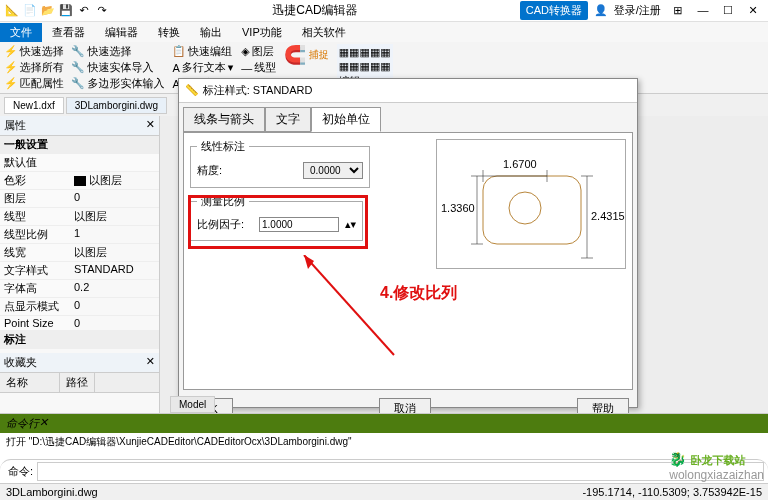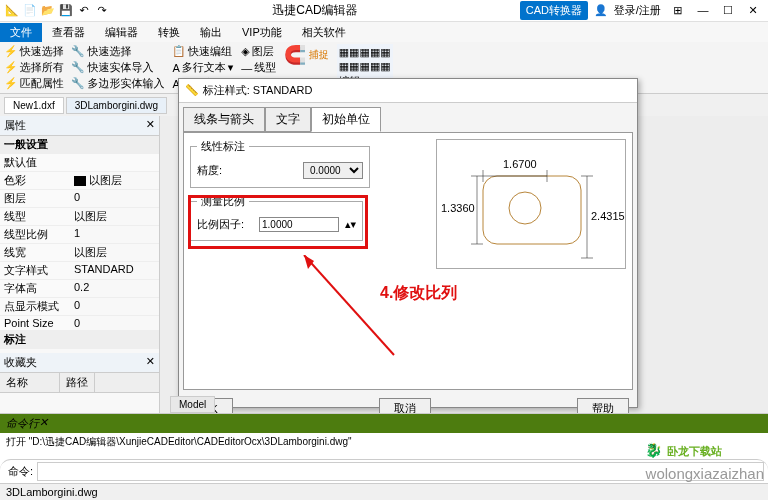--- a/index.html
+++ b/index.html
@@ -50,21 +50,21 @@
 .frow label { width: 100px; }
 .frow input, .frow select { border: 1px solid #888; padding: 1px 2px; font-size: 10px; }
 .redbox { position: absolute; left: 4px; top: 62px; width: 180px; height: 54px; border: 3px solid #e01010; }
 .annot { position: absolute; left: 196px; top: 150px; color: #e01010; font-size: 16px; font-weight: bold; }
 .arrow { position: absolute; left: 110px; top: 122px; width: 120px; height: 120px; pointer-events: none; }
 .preview { position: absolute; right: 6px; top: 6px; width: 190px; height: 130px; border: 1px solid #aaa; background: #fff; }
 .dlg-btns { display: flex; justify-content: space-between; gap: 6px; padding: 4px 8px; }
 .dlg-btns button { padding: 2px 14px; border: 1px solid #888; background: #f0f0f0; font-size: 11px; }
 .watermark { position: absolute; right: 4px; bottom: 18px; text-align: left; }
 .watermark .logo { color: #6ab023; font-size: 14px; font-weight: bold; }
-.watermark .sub { color: #999; font-size: 15px; margin-top: 6px; }
+.watermark .sub { color: #999; font-size: 12px; }
 .listhdr { display: flex; background: #eee; border-bottom: 1px solid #ccc; font-size: 10px; }
 .listhdr div { padding: 2px 6px; border-right: 1px solid #ccc; }
 </style>
 </head>
 <body>
 
 <div class="titlebar">
   <div class="qat">
     <span>📐</span>
     <span>📄</span>
@@ -257,19 +257,20 @@
         <span>✕</span>
       </div>
     <div class="cmdbody">打开 "D:\迅捷CAD编辑器\XunjieCADEditor\CADEditorOcx\3DLamborgini.dwg"</div>
     <div class="cmdline">
         <span style="padding:2px 4px">命令:</span>
         <input style="">
       </div>
   </div>
   <div class="status">
     <span>3DLamborgini.dwg</span>
+    <span>-195.1714, -110.5309; 3.753942E-15</span>
   </div>
 </div>
 
 <div class="watermark">
   <div class="logo">🐉 <span>卧龙下载站</span></div>
   <div class="sub">wolongxiazaizhan</div>
 </div>
 
 </body></html>

